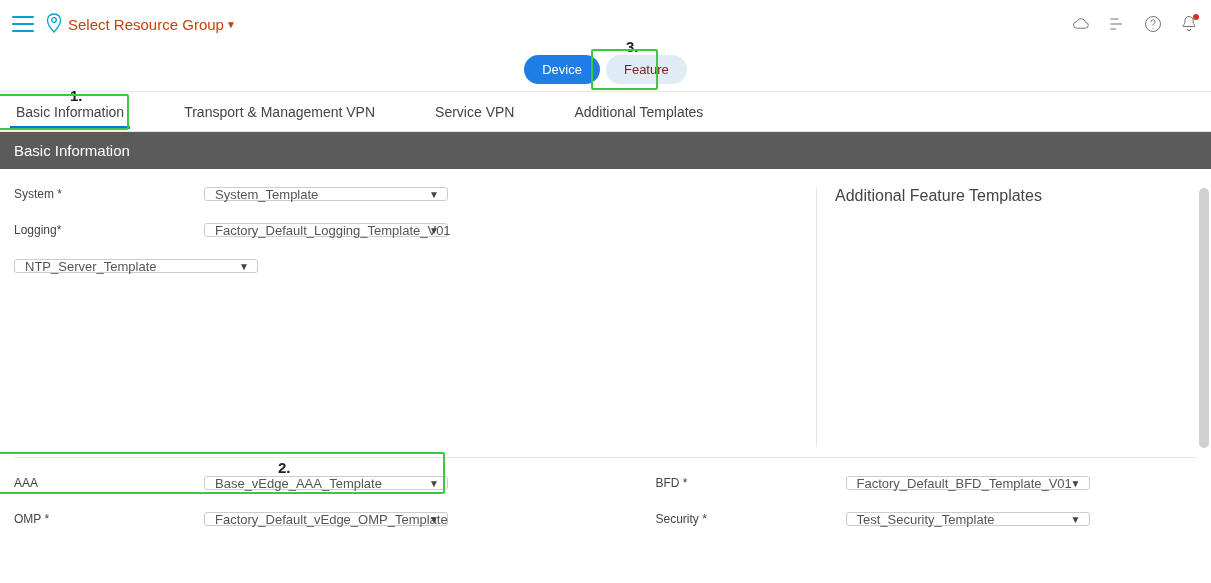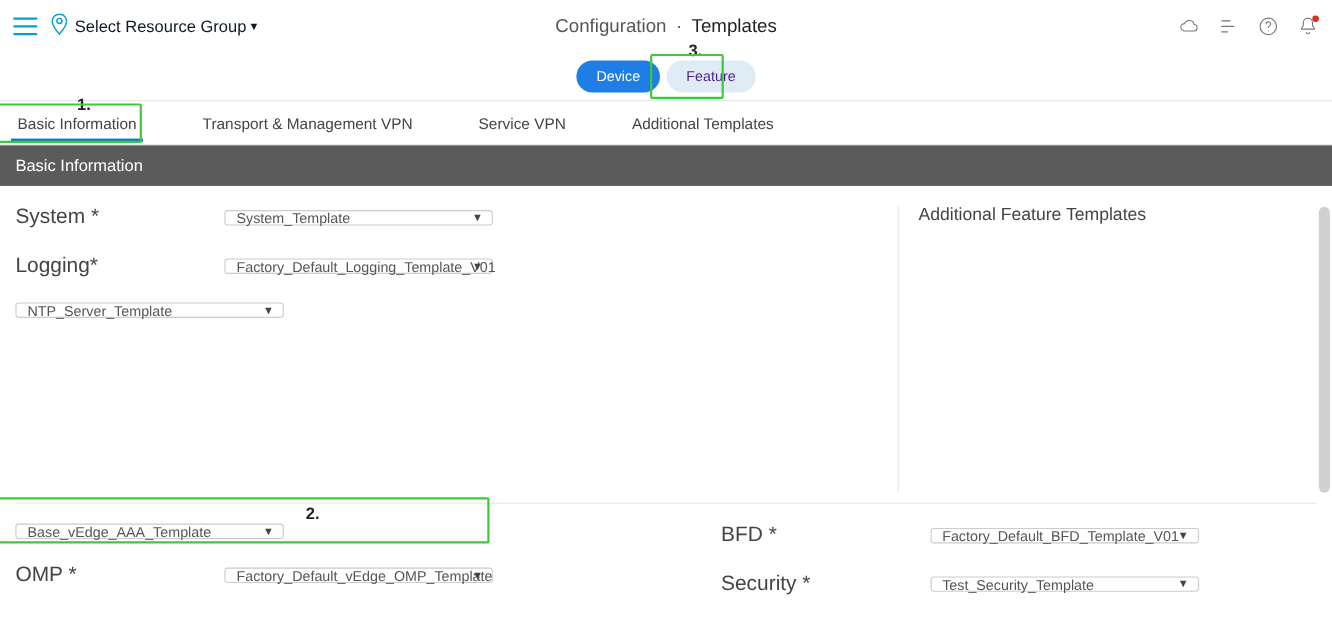--- a/index.html
+++ b/index.html
@@ -5,58 +5,58 @@
   * { box-sizing: border-box; margin: 0; padding: 0; font-family: -apple-system, BlinkMacSystemFont, "Segoe UI", Helvetica, Arial, sans-serif; }
   body { width: 1211px; height: 583px; background: #fff; color: #333; font-size: 14px; overflow: hidden; }
 
   
   .header { display: flex; align-items: center; height: 48px; padding: 0 12px; position: relative; }
   .hamburger { width: 22px; height: 16px; display: flex; flex-direction: column; justify-content: space-between; cursor: pointer; margin-right: 12px; }
   .hamburger span { height: 2px; background: #00a0d1; border-radius: 1px; }
   .brand { font-size: 20px; color: #00a0d1; letter-spacing: 0; margin-right: 20px; }
   .brand .bold { font-weight: 800; }
   .brand .light { font-weight: 300; }
-  .resource-grp { display: flex; align-items: center; color: #0f172a; font-size: 15px; cursor: pointer; }
+  .resource-grp { display: flex; align-items: center; color: #c2410c; font-size: 15px; cursor: pointer; }
   .resource-grp .pin { margin-right: 6px; }
   .resource-grp .caret { margin-left: 2px; font-size: 10px; }
   .breadcrumb { position: absolute; left: 50%; transform: translateX(-50%); font-size: 17px; color: #555; }
   .breadcrumb .sep { margin: 0 4px; }
   .breadcrumb .current { color: #222; font-weight: 400; }
   .header-right { margin-left: auto; display: flex; align-items: center; gap: 16px; }
   .hicon { width: 20px; height: 20px; color: #666; cursor: pointer; display:flex; align-items:center; justify-content:center; }
   .hicon svg { width: 20px; height: 20px; stroke: #777; fill: none; stroke-width: 1.2; }
   .bell-dot { position: relative; }
   .bell-dot::after { content:""; position:absolute; top:0; right:0; width:6px; height:6px; background:#d93025; border-radius:50%; }
 
   
   .annot { position: absolute; color: #222; font-size: 15px; font-weight: 600; }
   .hi-box { border: 2px solid #3cc93c; border-radius: 2px; }
 
   
   .toggle-row { display:flex; justify-content:center; align-items:center; height:44px; position:relative; border-bottom:1px solid #e6e6e6; }
   .toggle-pair { display:flex; gap:6px; }
   .toggle-btn { border:none; border-radius:16px; padding:7px 18px; font-size:13px; cursor:pointer; }
   .toggle-active { background:#1f7de6; color:#fff;text-align:center; }
-  .toggle-inactive { background:#e0ecf5; color:#4c1d95; }
+  .toggle-inactive { background:#e0ecf5; color:#7f1d1d; }
 
   
   .tabs-row { display:flex; align-items:center; height:40px; padding:0 10px; gap:48px; border-bottom:1px solid #e6e6e6; position:relative; }
   .tab { font-size:14px; color:#444; cursor:pointer; padding:10px 6px 9px; position:relative; }
   .tab.active { color:#444; }
   .tab.active::after { content:""; position:absolute; left:0; right:0; bottom:0; height:3px; background:#0b78d0; }
 
   
   .section-header { background:#5b5b5b; color:#fff; font-size:15px; padding:10px 14px; }
 
   
   .form-area { display:flex; padding:18px 14px 10px; }
   .form-left { flex:1; padding-right:20px; border-right:1px solid #e6e6e6; min-height:260px; }
   .form-right { width:380px; padding-left:18px; font-size:16px; color:#444; }
   .form-row { display:flex; align-items:center; margin-bottom:22px; }
-  .form-label { width:190px; font-size:19px; color:#444; }
+  .form-label { width:190px; font-size:12px; color:#444; }
   .dropdown { width:244px; height:14px; border:1px solid #ccc; border-radius:3px; display:flex; align-items:center; padding:0 10px; font-size:13px; color:#555; cursor:pointer; position:relative; background:#fff;}
   .dropdown .caret { position:absolute; right:8px; font-size:10px; color:#444; }
 
   
   .lower-sep { border-top:1px solid #e6e6e6; margin:0 14px; }
   .lower-grid { display:flex; padding:18px 14px 0; gap:0; }
   .lower-col { flex:1; }
   .lower-row { display:flex; align-items:center; margin-bottom:22px; }
   .lower-row .form-label { width:190px; }
   .lower-col.right .lower-row .form-label { width:190px; }
@@ -80,25 +80,20 @@
     <span class="pin">
       <svg width="16" height="20" viewBox="0 0 16 20">
           <path d="M8 1 C4 1 1.5 3.8 1.5 7.2 C1.5 12 8 19 8 19 C8 19 14.5 12 14.5 7.2 C14.5 3.8 12 1 8 1 Z" fill="none" stroke="#00a0d1" stroke-width="1.3"></path>
           <circle cx="8" cy="7" r="2.3" fill="none" stroke="#00a0d1" stroke-width="1.3"></circle>
         </svg>
     </span>
     <span>Select Resource Group</span>
     <span class="caret">▼</span>
   </div>
 
-  <div class="breadcrumb">
-    <span>Configuration</span>
-    <span class="sep">·</span>
-    <span class="current">Templates</span>
-  </div>
 
   <div class="header-right">
     <span class="hicon">
       <svg viewBox="0 0 24 24">
           <path d="M7 17 A4 4 0 0 1 7 9 A5.5 5.5 0 0 1 17.5 10 A3.5 3.5 0 0 1 17 17 Z"></path>
         </svg>
     </span>
     <span class="hicon">
       <svg viewBox="0 0 24 24">
           <line x1="4" y1="6" x2="14" y2="6"></line>
@@ -174,20 +169,21 @@
   </div>
 </div>
 
 <div class="annot" style="left:278px; top:459px;">2.</div>
 
 <div class="lower-sep"></div>
 
 <div class="lower-grid" style="position:relative;">
   <div class="lower-col">
     <div class="lower-row">
+      <div class="form-label">AAA</div>
       <div class="dropdown">
         <span>Base_vEdge_AAA_Template</span>
         <span class="caret">▼</span>
       </div>
     </div>
     <div class="lower-row">
       <div class="form-label">OMP *</div>
       <div class="dropdown">
         <span>Factory_Default_vEdge_OMP_Template</span>
         <span class="caret">▼</span>

